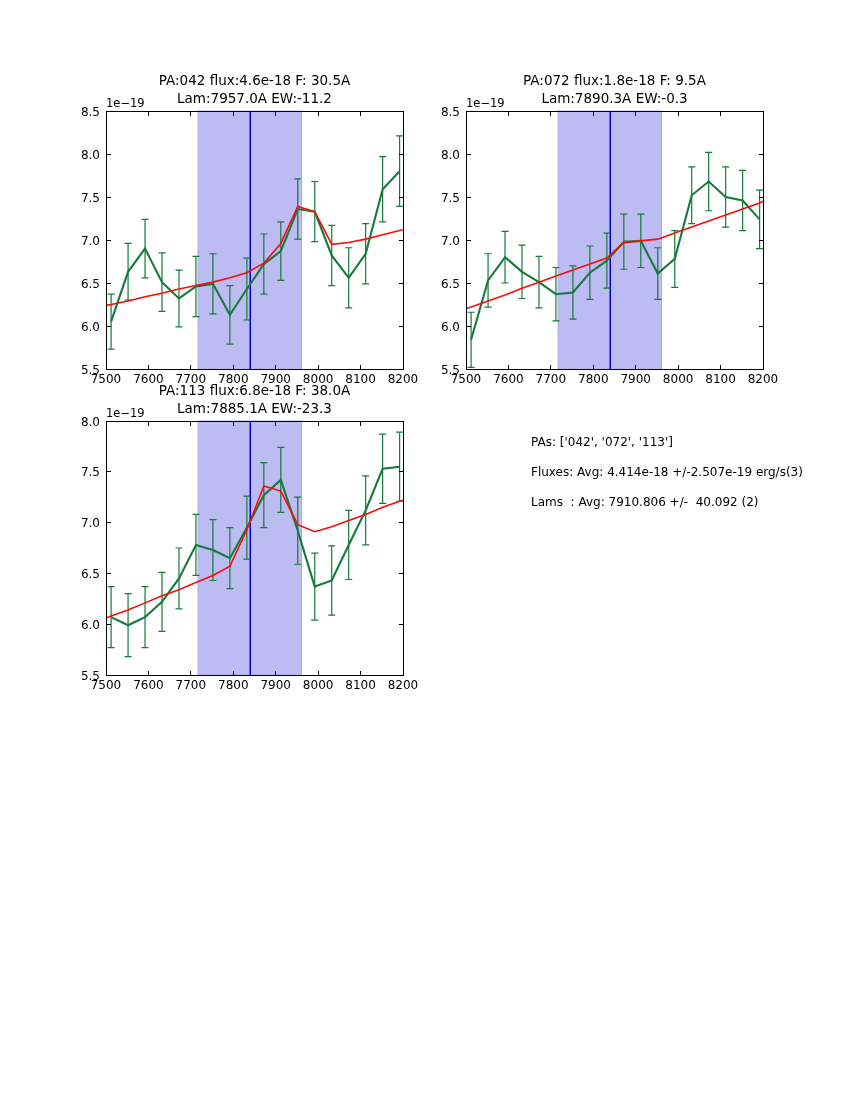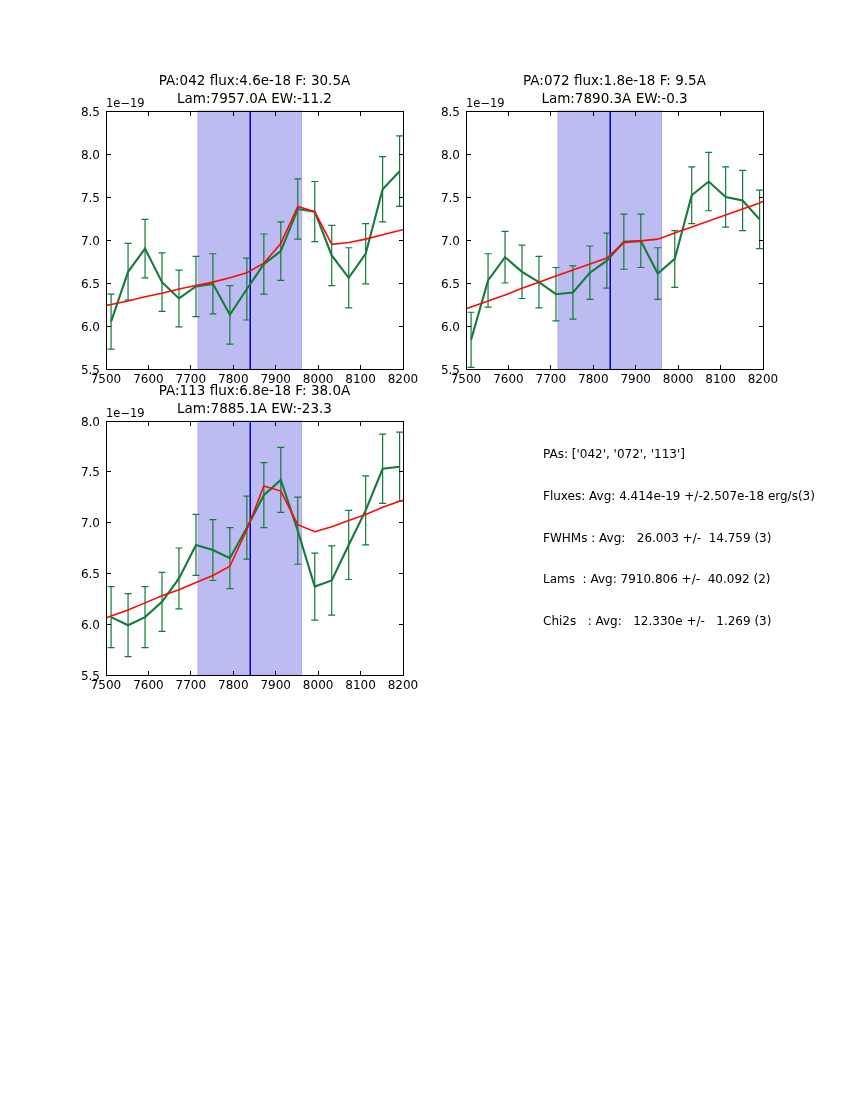--- a/index.html
+++ b/index.html
@@ -14,21 +14,21 @@
   #plots-svg { position: absolute; left: 0; top: 0; }
   .stats {
     position: absolute;
     left: 527px;
     top: 426px;
     color: #000000;
     font-size: 12px;
     font-family: "DejaVu Sans", sans-serif;
   }
   .stats p {
-    margin: 16px;
+    margin: 4px;
     height: 25.8px;
     line-height: 25.8px;
     white-space: pre;
   }
   svg text {
     font-family: "DejaVu Sans", sans-serif;
     fill: #000000;
   }
   .title-text  { font-size: 13.5px; }
   .tick-text   { font-size: 12px; }
@@ -116,18 +116,16 @@
         <text x="100" y="476.3" text-anchor="end" class="tick-text">7.5</text>
         <text x="100" y="425.5" text-anchor="end" class="tick-text">8.0</text>
         <text x="106" y="417" text-anchor="start" class="offset-text">1e−19</text>
         <text x="254.5" y="395" text-anchor="middle" class="title-text">PA:113 flux:6.8e-18 F: 38.0A</text>
         <text x="254.5" y="413" text-anchor="middle" class="title-text">Lam:7885.1A EW:-23.3</text>
       </g>
     </svg>
 
   <div class="stats">
     <p>PAs: ['042', '072', '113']</p>
-    <p>Fluxes: Avg: 4.414e-19 +/-2.507e-18 erg/s(3)</p>
-    <p>FWHMs : Avg:   26.003 +/-  14.759 (3)</p>
+    <p>Fluxes: Avg: 4.414e-18 +/-2.507e-19 erg/s(3)</p>
     <p>Lams  : Avg: 7910.806 +/-  40.092 (2)</p>
-    <p>Chi2s   : Avg:   12.330e +/-   1.269 (3)</p>
   </div>
 </div>
 
 </body></html>

